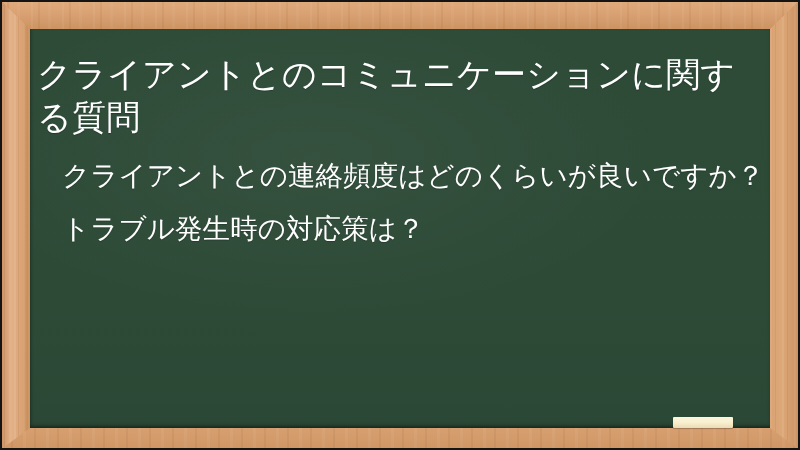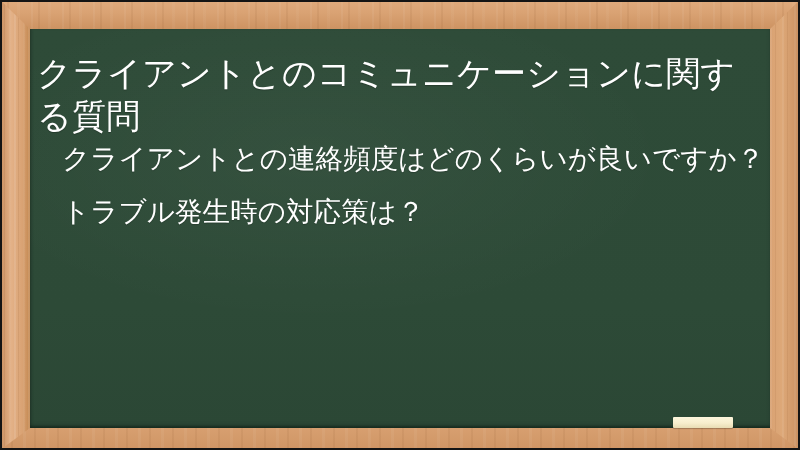--- a/index.html
+++ b/index.html
@@ -131,41 +131,40 @@
   }
 
   
   .content {
     position: absolute;
     left: 30px;
     top: 29px;
     width: 740px;
     height: 399px;
     z-index: 20;
-    font-family: Liberation Serif, serif;
   }
 
   .title {
     position: absolute;
     left: 7px;
     top: 1px;
     width: 716px;
     color: #ffffff;
     font-size: 34px;
     line-height: 1.26;
     letter-spacing: 0.2px;
     font-weight: 400;
     text-shadow: 0 1px 1px rgba(0,0,0,0.22);
     white-space: normal;
   }
 
   .bullet-list {
     position: absolute;
     left: 0;
-    top: 112px;
+    top: 128px;
     width: 756px;
     margin: 0;
     padding: 0;
     list-style: none;
   }
   .bullet-item {
     color: #ffffff;
     font-size: 27.5px;
     line-height: 1.32;
     letter-spacing: 0.1px;

